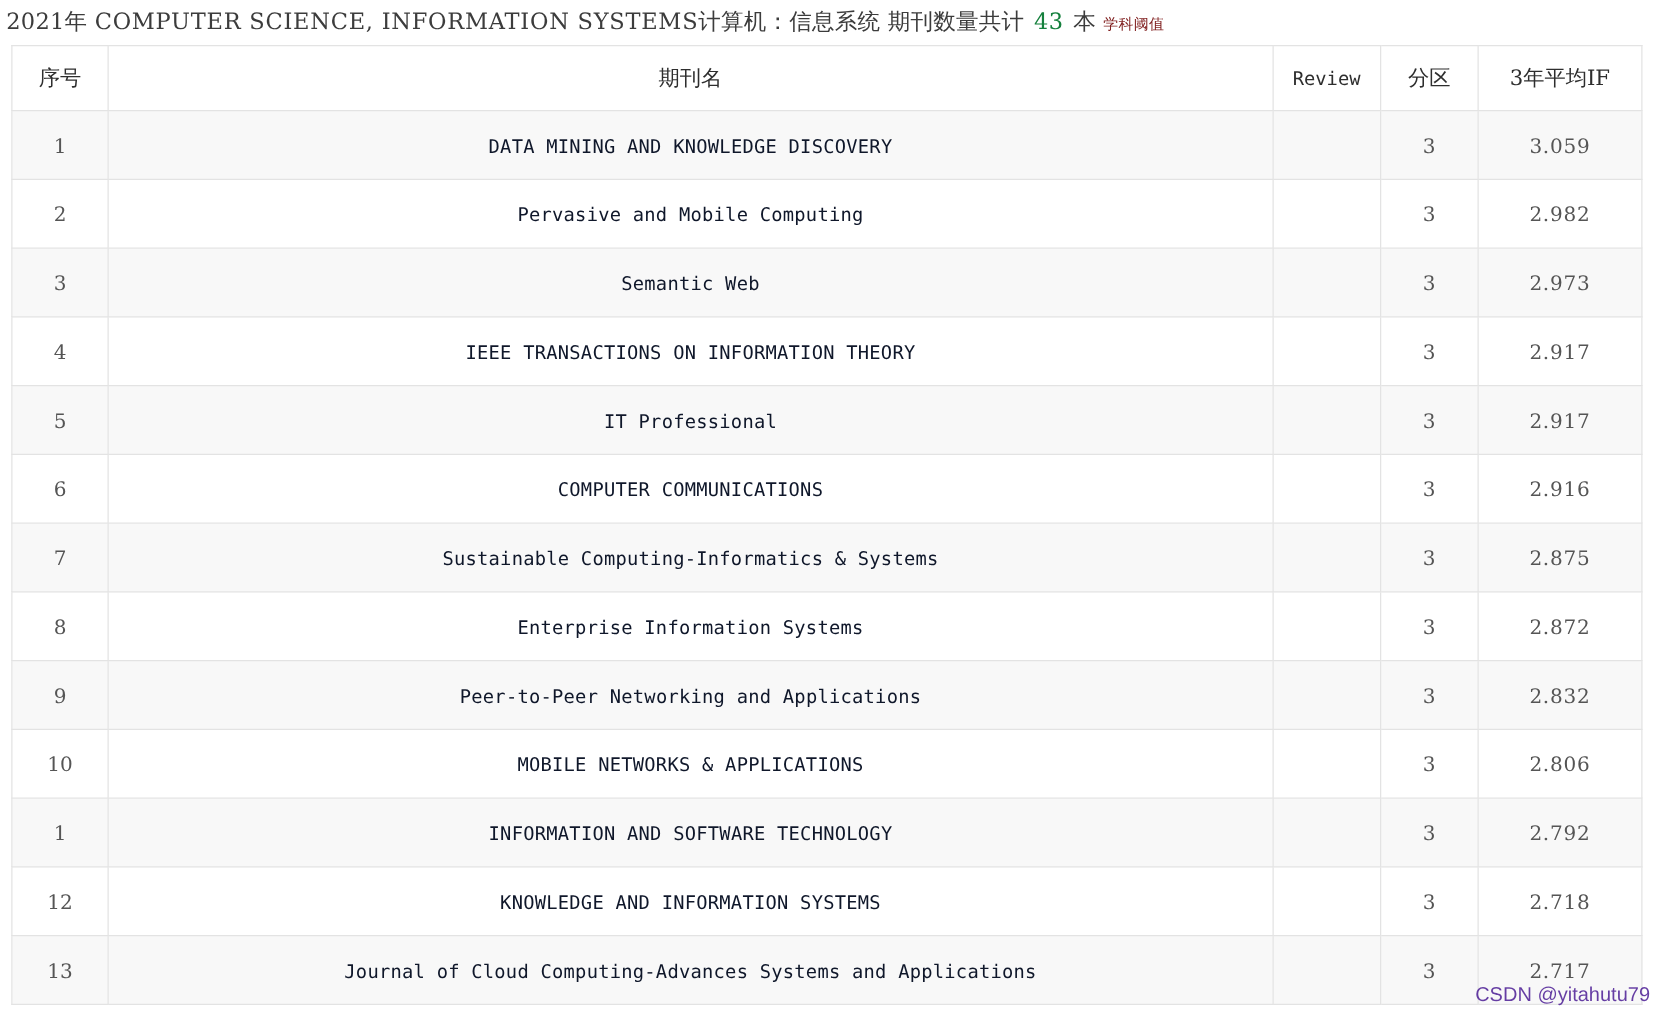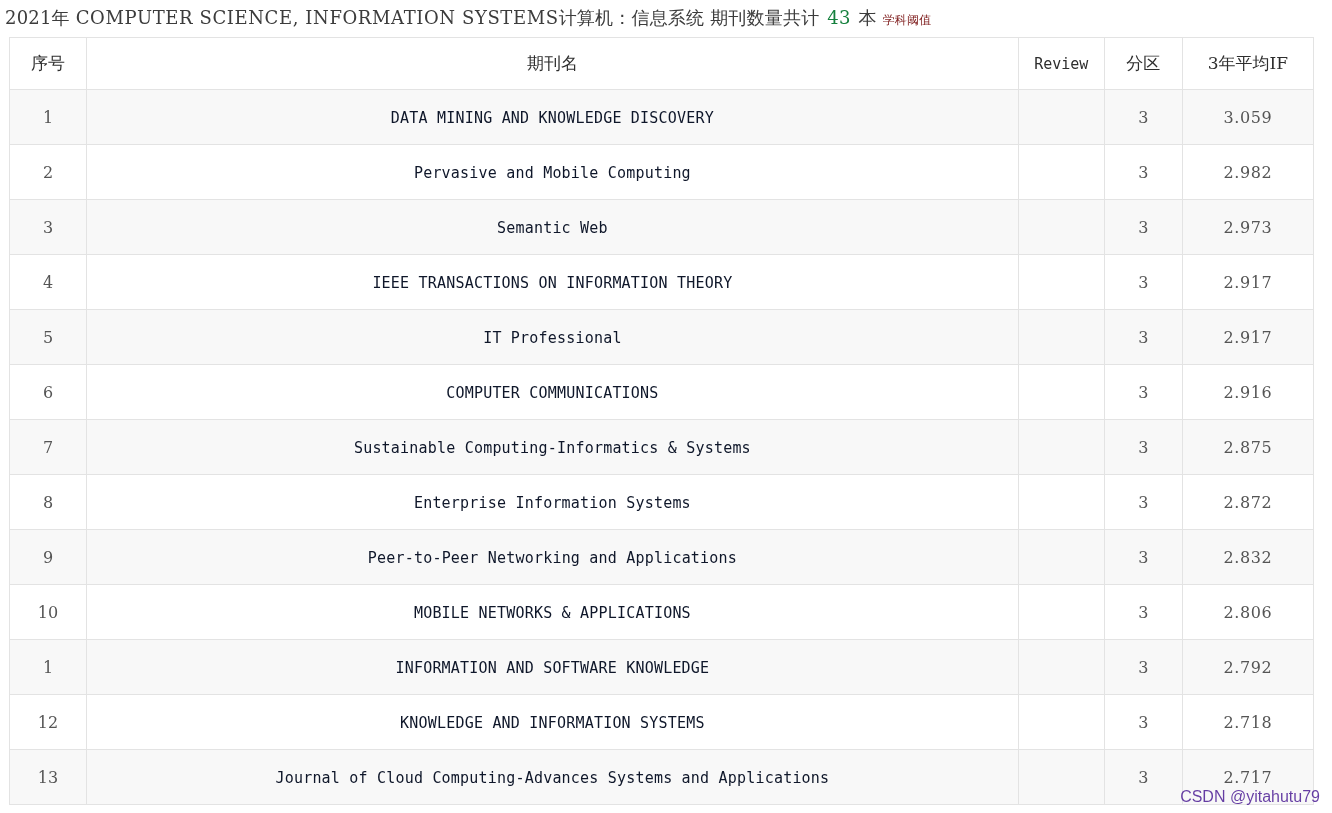--- a/index.html
+++ b/index.html
@@ -227,21 +227,21 @@
           </tr>
           <tr class="even">
             <td class="cell-index">10</td>
             <td class="cell-name"><span class="journal-link">MOBILE NETWORKS &amp; APPLICATIONS</span></td>
             <td class="cell-review"></td>
             <td class="cell-zone">3</td>
             <td class="cell-if">2.806</td>
           </tr>
           <tr class="odd">
             <td class="cell-index">1</td>
-            <td class="cell-name"><span class="journal-link">INFORMATION AND SOFTWARE KNOWLEDGE</span></td>
+            <td class="cell-name"><span class="journal-link">INFORMATION AND SOFTWARE TECHNOLOGY</span></td>
             <td class="cell-review"></td>
             <td class="cell-zone">3</td>
             <td class="cell-if">2.792</td>
           </tr>
           <tr class="even">
             <td class="cell-index">12</td>
             <td class="cell-name"><span class="journal-link">KNOWLEDGE AND INFORMATION SYSTEMS</span></td>
             <td class="cell-review"></td>
             <td class="cell-zone">3</td>
             <td class="cell-if">2.718</td>

